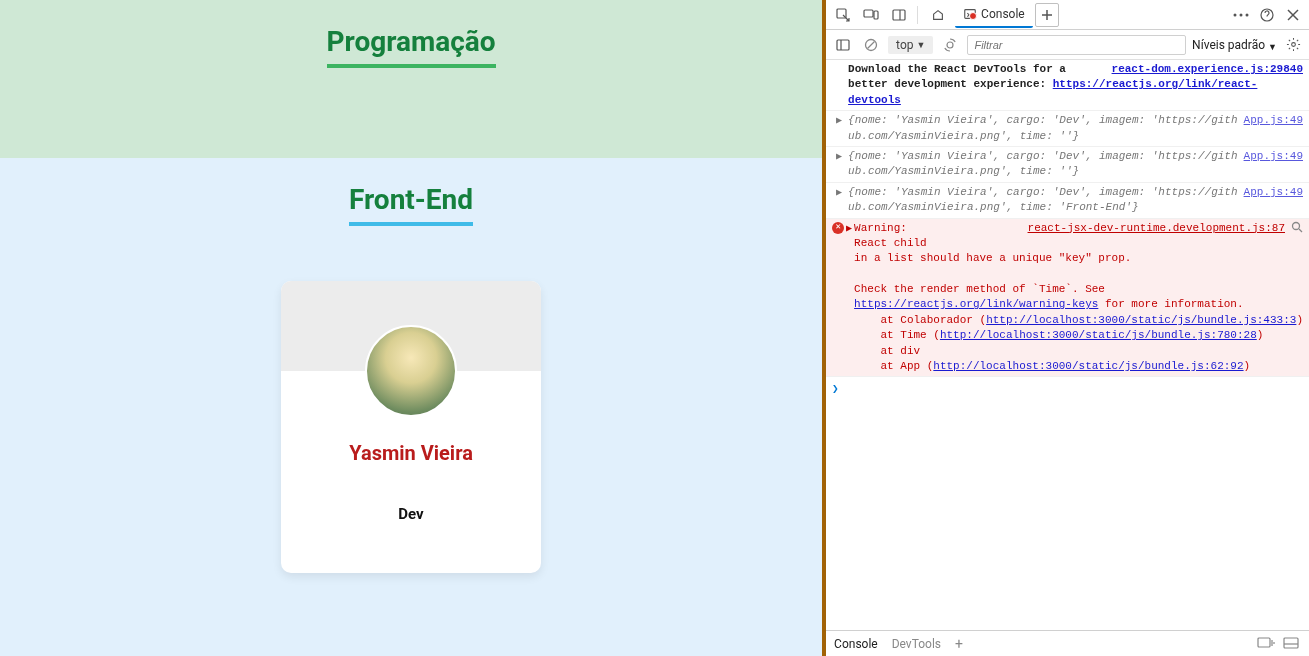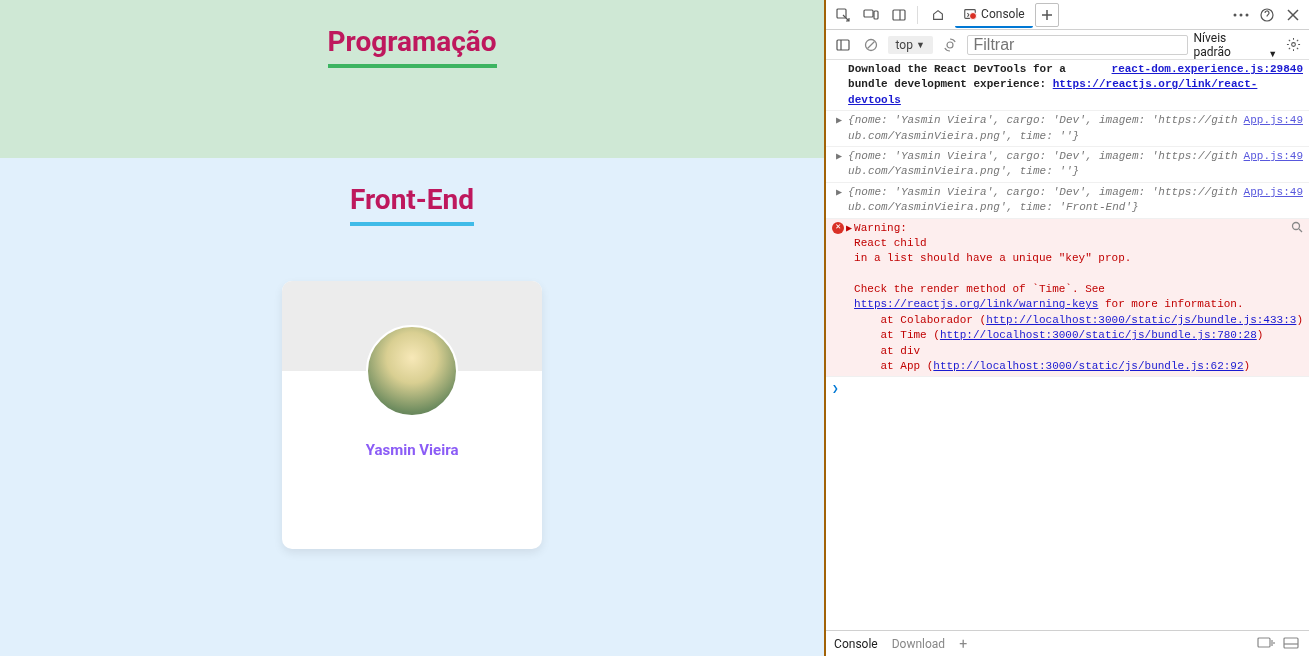--- a/index.html
+++ b/index.html
@@ -8,59 +8,59 @@
 
 
 .app { width: 895px; height: 100%; overflow-y: auto; background: #e1f0fc; position: relative; }
 .app::-webkit-scrollbar { width: 14px; }
 .app::-webkit-scrollbar-track { background: transparent; }
 .app::-webkit-scrollbar-thumb { background: #a0a0a0; border-radius: 7px; border: 3px solid transparent; background-clip: padding-box; }
 
 .section { padding: 25px 0 60px; text-align: center; }
 .section-green { background: #cfe8d5; padding-bottom: 90px; }
 .section-blue { background: #e1f0fc; }
-.section h2 { font-size: 28px; font-weight: 700; color: #be185d; display: inline-block; padding-bottom: 6px; border-bottom: 4px solid; }
+.section h2 { font-size: 28px; font-weight: 700; color: #15803d; display: inline-block; padding-bottom: 6px; border-bottom: 4px solid; }
 .section-green h2 { border-color: #3cb461; }
 .section-blue h2 { border-color: #3fbbe8; }
 
 .card {
   width: 260px; margin: 55px auto 0; background: #fff; border-radius: 10px;
   box-shadow: 0 4px 10px rgba(0,0,0,0.08); padding-bottom: 50px;
 }
 .card-header { height: 90px; background: #ececec; border-radius: 10px 10px 0 0; position: relative; }
 .avatar {
   width: 92px; height: 92px; border-radius: 50%; position: absolute;
   left: 50%; top: 44px; transform: translateX(-50%);
   background: radial-gradient(circle at 50% 35%, #f7e8b8 0%, #d9cf92 35%, #6e8c5f 75%, #4a664a 100%);
   border: 2px solid #fff;
 }
 .card-body { padding-top: 70px; text-align: center; }
-.card-name { color: #8b5cf6; font-weight: 700; font-size: 15px; margin-bottom: 40px; }
+.card-name { color: #b91c1c; font-weight: 700; font-size: 20px; margin-bottom: 40px; }
 .card-role { color: #111; font-weight: 700; font-size: 15px; }
 
 
-.devtools { flex: 1; height: 100%; display: flex; flex-direction: column; border-left: 2px solid #a16207; background: #fff; font-size: 12px; }
+.devtools { flex: 1; height: 100%; display: flex; flex-direction: column; border-left: 4px solid #a16207; background: #fff; font-size: 12px; }
 
 
 .dt-tabs { height: 30px; display: flex; align-items: center; border-bottom: 1px solid #d0d0d0; padding: 0 4px; gap: 2px; }
 .dt-tab-icon { width: 26px; height: 26px; display: flex; align-items: center; justify-content: center; cursor: pointer; border-radius: 2px; }
 .dt-tab-icon svg { width: 16px; height: 16px; }
 .dt-tab-btn { padding: 5px 8px; cursor: pointer; border-radius: 2px; display: flex; align-items: center; gap: 4px; position: relative; }
 .dt-tab-btn.active { border-bottom: 2px solid #0078d4; }
 .dt-tab-btn svg { width: 14px; height: 14px; }
 .badge-dot { width: 8px; height: 8px; border-radius: 50%; background: #d93025; position: absolute; bottom: 6px; left: 14px; border: 1px solid #fff; }
 .dt-plus { width: 24px; height: 24px; border: 1px solid #c0c0c0; display: flex; align-items: center; justify-content: center; cursor: pointer; border-radius: 2px; }
 .dt-spacer { flex: 1; }
 .dt-dots, .dt-help, .dt-close { width: 24px; height: 24px; display: flex; align-items: center; justify-content: center; cursor: pointer; }
 
 
 .dt-toolbar { height: 30px; display: flex; align-items: center; border-bottom: 1px solid #e0e0e0; padding: 0 6px; gap: 6px; }
 .dt-tb-btn { width: 22px; height: 22px; display: flex; align-items: center; justify-content: center; cursor: pointer; border-radius: 2px; }
 .dt-ctx { background: #eee; padding: 2px 8px; border-radius: 2px; cursor: pointer; display: flex; align-items: center; gap: 3px; color: #444; }
-.dt-filter { flex: 1; border: 1px solid #d0d0d0; height: 20px; padding: 0 6px; font-size: 16px; border-radius: 2px; outline: none; }
+.dt-filter { flex: 1; border: 1px solid #d0d0d0; height: 20px; padding: 0 6px; font-size: 11px; border-radius: 2px; outline: none; font-style: italic; }
 .dt-levels { cursor: pointer; color: #222; display: flex; align-items: flex-end; gap: 3px; }
 .dt-gear { width: 20px; height: 20px; display: flex; align-items: center; justify-content: center; cursor: pointer; }
 
 
 .dt-body { flex: 1; overflow-y: auto; font-family: Consolas, 'Courier New', monospace; font-size: 11px; line-height: 1.4; }
 .row { border-bottom: 1px solid #f0f0f0; padding: 2px 6px 2px 22px; position: relative; }
 .row .src { float: right; color: #8a8a8a; }
 .row .src a { color: #5858dd; text-decoration: underline; cursor: pointer; }
 .row.obj .expand { position: absolute; left: 10px; top: 3px; color: #777; cursor: pointer; font-size: 10px; }
 .obj-text { color: #777; font-style: italic; word-break: break-all; text-align: center; }
@@ -95,20 +95,21 @@
       <h2>Programação</h2>
     </div>
     <div class="section section-blue">
       <h2>Front-End</h2>
       <div class="card">
         <div class="card-header">
           <div class="avatar"></div>
         </div>
         <div class="card-body">
           <div class="card-name">Yasmin Vieira</div>
+          <div class="card-role">Dev</div>
         </div>
       </div>
     </div>
   </div>
 
   <div class="devtools">
 
     <div class="dt-tabs">
       <div class="dt-tab-icon">
         <svg viewBox="0 0 16 16" fill="none" stroke="#555" stroke-width="1.2">
@@ -203,21 +204,21 @@
             <circle cx="8" cy="8" r="2"></circle>
             <path d="M8 1v2M8 13v2M1 8h2M13 8h2M3 3l1.4 1.4M11.6 11.6L13 13M13 3l-1.4 1.4M4.4 11.6L3 13"></path>
           </svg>
       </div>
     </div>
 
     <div class="dt-body">
 
       <div class="row info">
         <span class="src"><a>react-dom.experience.js:29840</a></span>
-        <b>Download the React DevTools for a bundle development experience: </b><a>https://reactjs.org/link/react-devtools</a>
+        <b>Download the React DevTools for a better development experience: </b><a>https://reactjs.org/link/react-devtools</a>
       </div>
 
       <div class="row obj">
         <span class="src"><a>App.js:49</a></span>
         <span class="expand">▶</span>
         <span class="obj-text">{nome: 'Yasmin Vieira', cargo: 'Dev', imagem: 'https://github.com/YasminVieira.png', time: ''}</span>
       </div>
 
       <div class="row obj">
         <span class="src"><a>App.js:49</a></span>
@@ -233,38 +234,39 @@
 
       <div class="row error">
         <span class="icon">✕</span>
         <span class="expand">▶</span>
         <span class="magnify">
           <svg width="12" height="12" viewBox="0 0 12 12" fill="none" stroke="#888" stroke-width="1.3">
               <circle cx="5" cy="5" r="3.5"></circle>
               <line x1="8" y1="8" x2="11" y2="11"></line>
             </svg>
         </span>
+        <span class="src"><a>react-jsx-dev-runtime.development.js:87</a></span>
         <span>Warning:</span><br>
         <span>React child</span><br>
         <span>in a list should have a unique "key" prop.</span><br><br>
         <span>Check the render method of `Time`. See </span><a class="link">https://reactjs.org/link/warning-keys</a><span> for more information.</span><br>
         <span style="white-space:pre">    at Colaborador (</span><a class="link">http://localhost:3000/static/js/bundle.js:433:3</a><span>)</span><br>
         <span style="white-space:pre">    at Time (</span><a class="link">http://localhost:3000/static/js/bundle.js:780:28</a><span>)</span><br>
         <span style="white-space:pre">    at div</span><br>
         <span style="white-space:pre">    at App (</span><a class="link">http://localhost:3000/static/js/bundle.js:62:92</a><span>)</span>
       </div>
 
       <div class="prompt-row">
         <span>❯</span>
       </div>
     </div>
 
     <div class="dt-drawer">
       <span class="tab">Console</span>
-      <span class="tab inactive">Download</span>
+      <span class="tab inactive">DevTools</span>
       <span class="plus">+</span>
       <div class="right-icons">
         <span class="ri">
           <svg width="18" height="14" viewBox="0 0 18 14" fill="none" stroke="#888" stroke-width="1.2">
               <rect x="1" y="2" width="12" height="9" rx="1"></rect>
               <path d="M15 4 v6 M17 6 v2"></path>
             </svg>
         </span>
         <span class="ri">
           <svg width="16" height="14" viewBox="0 0 16 14" fill="none" stroke="#888" stroke-width="1.2">

